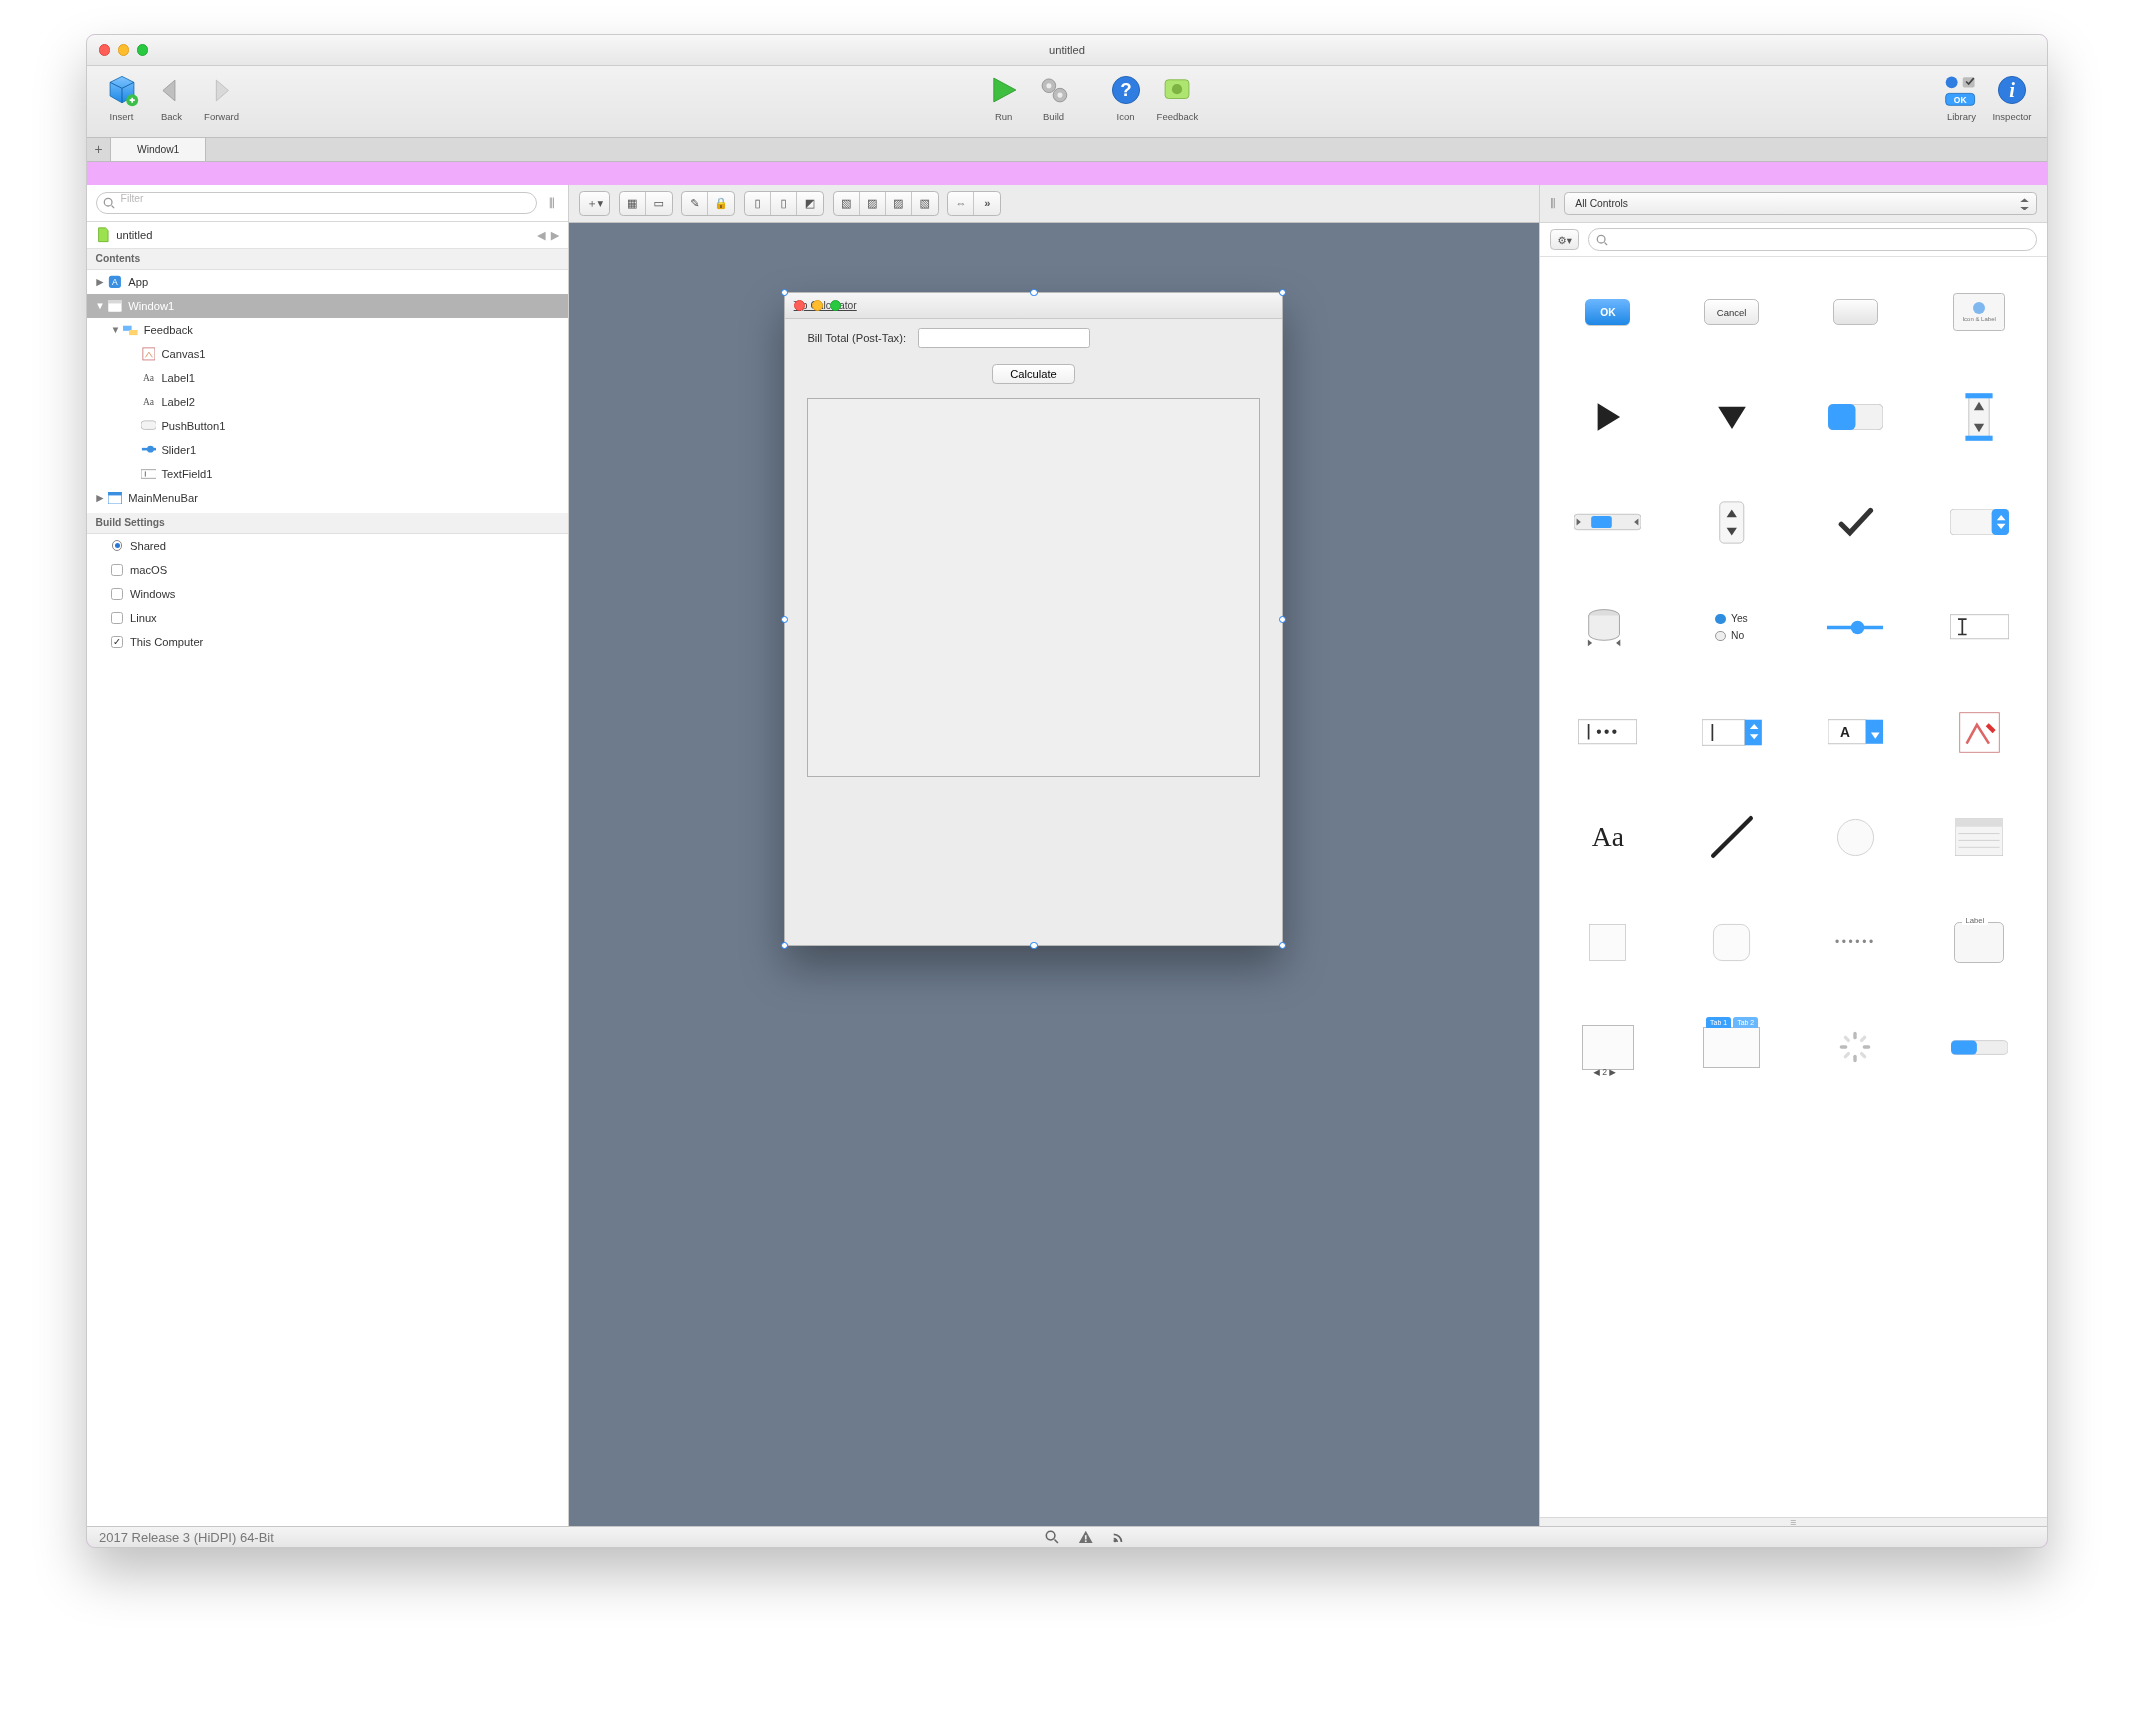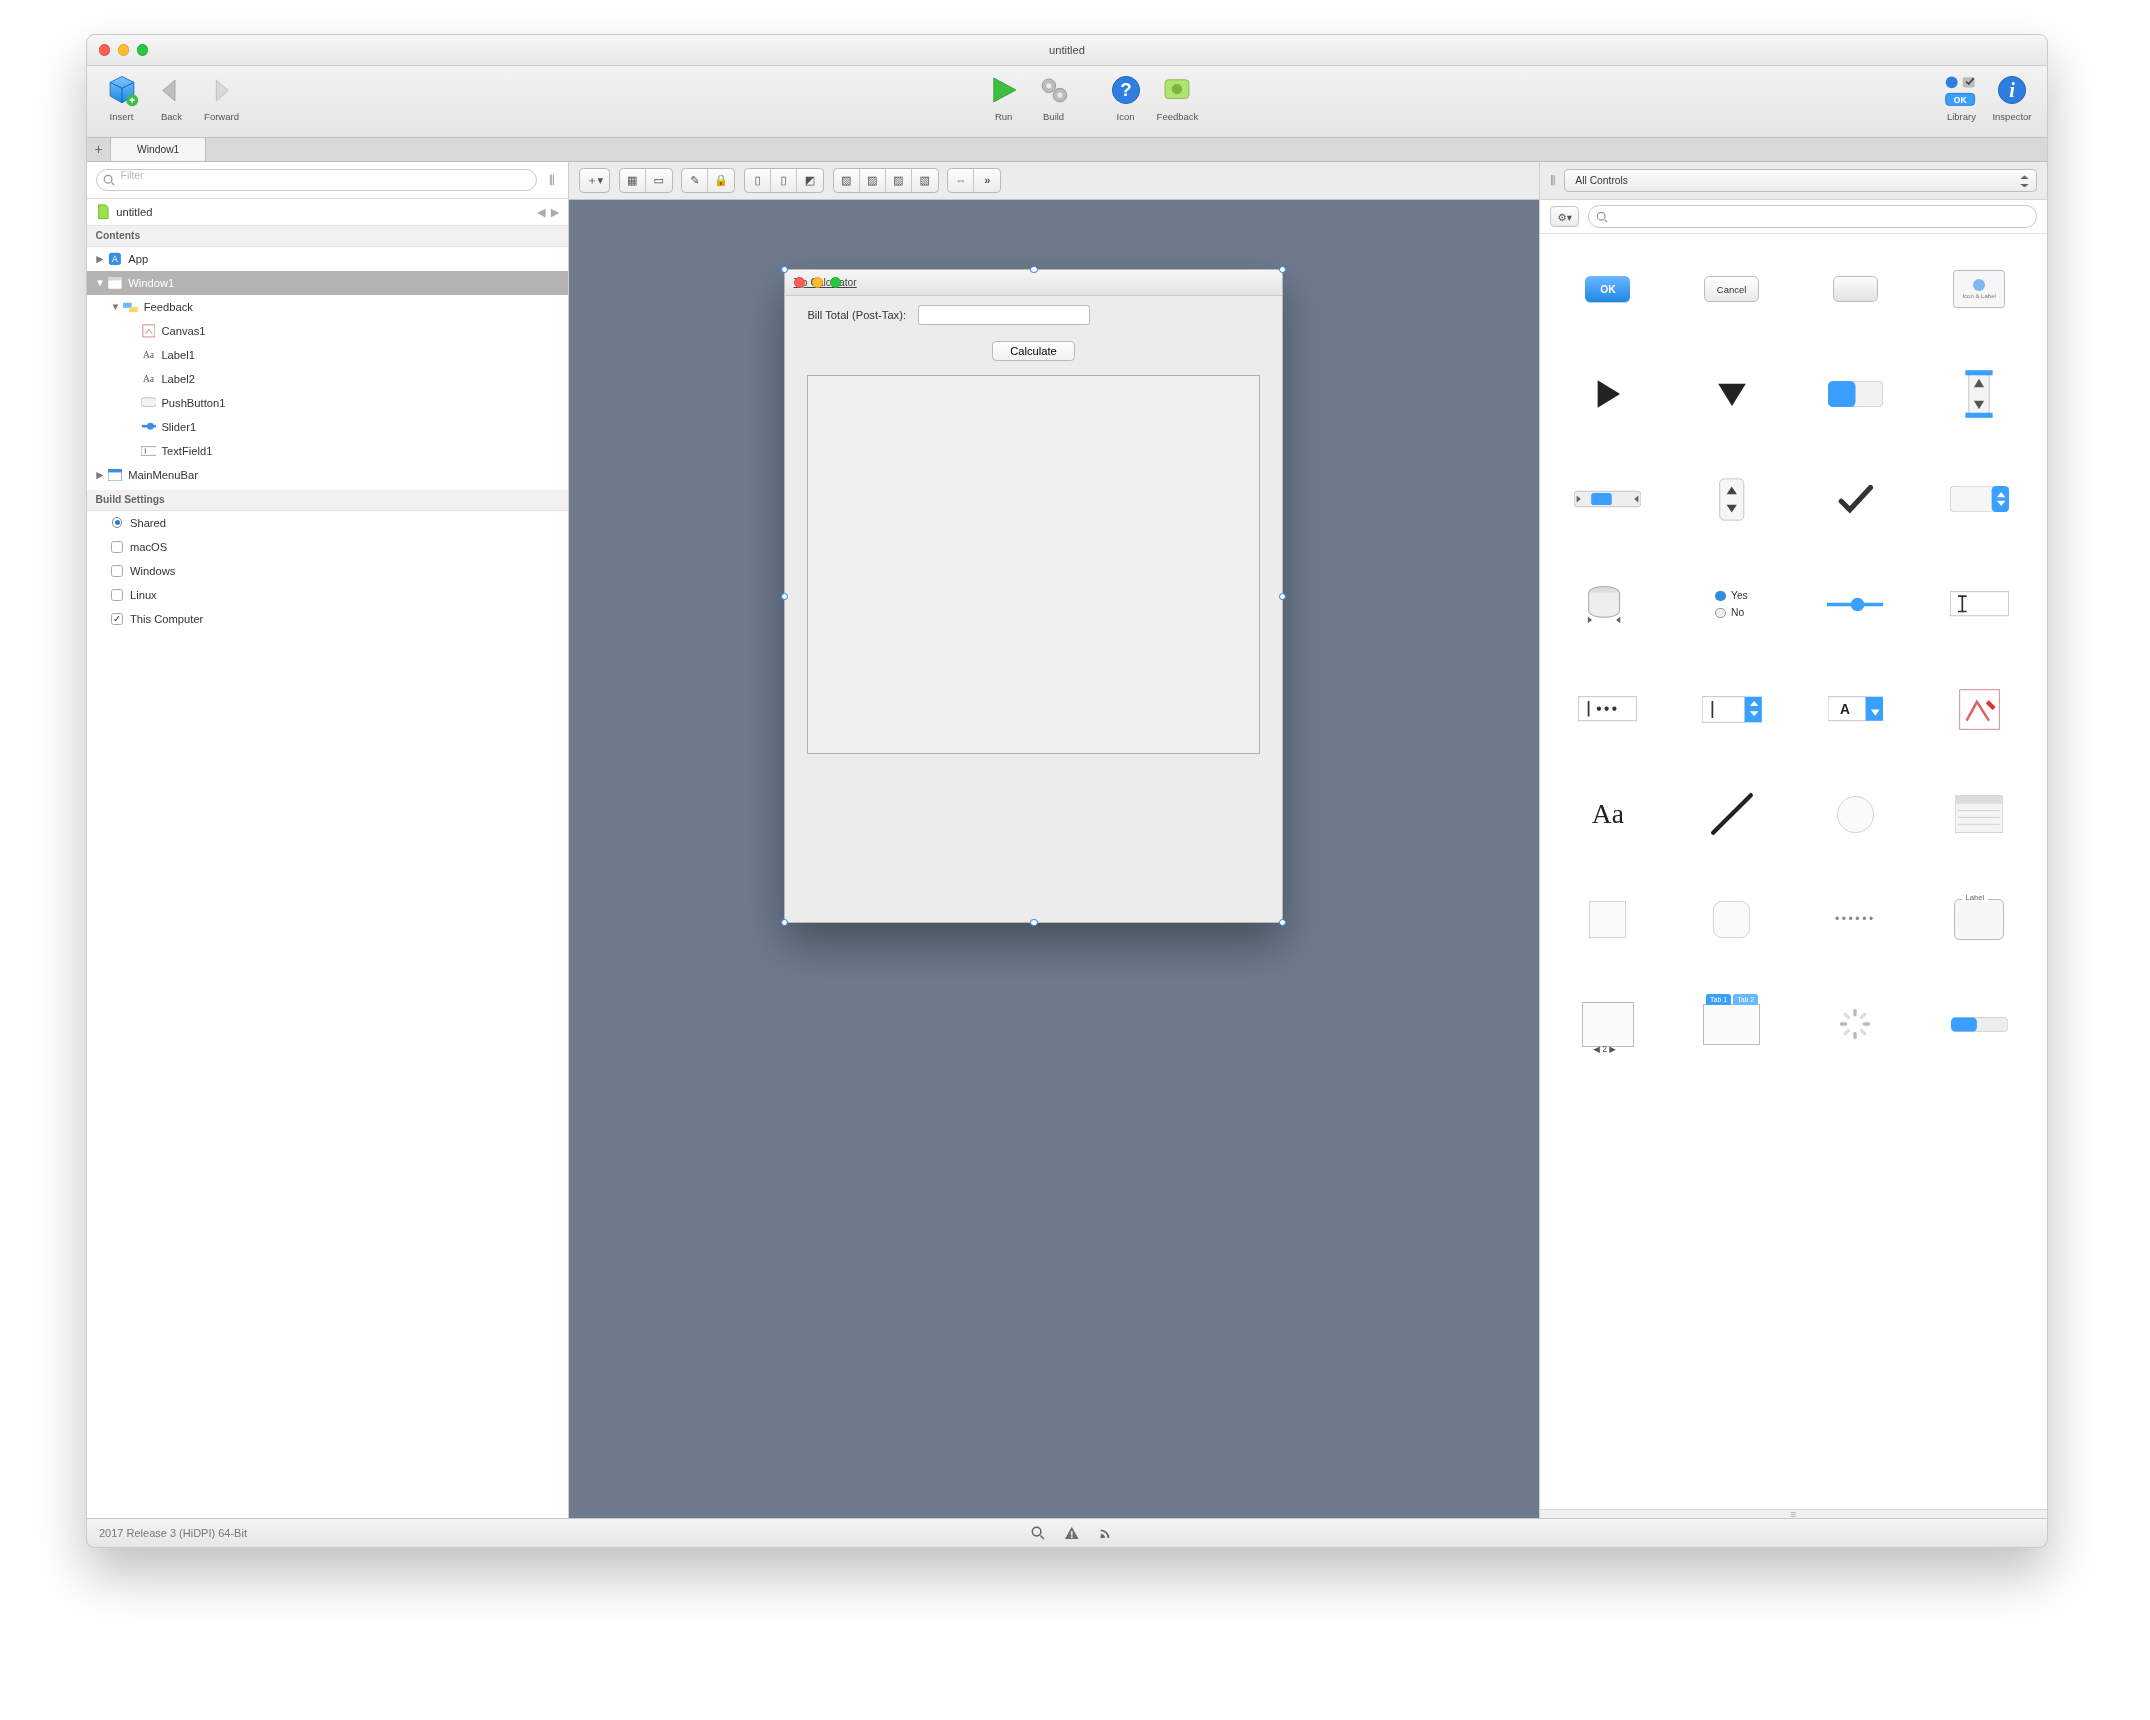--- a/index.html
+++ b/index.html
@@ -22,21 +22,21 @@
 .tbitem{display:flex;flex-direction:column;align-items:center;gap:1.7px;font-size:9.5px;color:#555;}
 .tbicon{width:38px;height:38px;display:flex;align-items:center;justify-content:center;}
 .spacer{flex:1;}
 
 
 .tabstrip{height:24px;background:#d9d9d9;border-bottom:0.9px solid #bcbcbc;display:flex;align-items:stretch;}
 .tabadd{width:24px;display:flex;align-items:center;justify-content:center;border-right:0.9px solid #bcbcbc;background:#d9d9d9;font-size:13.8px;color:#666;}
 .tab{padding:0 26px;display:flex;align-items:center;font-size:10.3px;background:#f5f5f5;border-right:0.9px solid #bcbcbc;color:#333;box-shadow:inset 0 1.7px 0 #f5f5f5;}
 
 
-.main{flex:1;display:flex;min-height:0;}
+.main{flex:1;display:flex;min-height:0;margin-top:23px;}
 
 
 .sidebar{width:482px;background:#fff;border-right:0.9px solid #cfcfcf;display:flex;flex-direction:column;}
 .filterrow{padding:6.9px 8.6px;display:flex;align-items:center;gap:6.9px;border-bottom:0.9px solid #d8d8d8;}
 .searchbox{flex:1;height:22.4px;border:0.9px solid #c8c8c8;border-radius:11.2px;background:#fff;padding:0 8.6px 0 24px;font-size:10.3px;color:#999;position:relative;}
 .searchbox svg{position:absolute;left:6.9px;top:4.3px;}
 .colbtn{font-size:12px;color:#888;width:15.5px;text-align:center;}
 
 .projtitle{display:flex;align-items:center;gap:6.9px;padding:5.2px 8.6px;border-bottom:0.9px solid #e2e2e2;font-size:11.2px;}
 .projtitle .nav{margin-left:auto;display:flex;gap:5.2px;color:#aaa;}
@@ -83,21 +83,21 @@
 .popup{flex:1;height:22.4px;border:0.9px solid #bcbcbc;border-radius:4.3px;background:linear-gradient(#fdfdfd,#ececec);display:flex;align-items:center;padding:0 20.6px 0 10.3px;font-size:10.3px;position:relative;color:#333;}
 .popup::after{content:"";position:absolute;right:6.9px;top:5.2px;width:8.6px;height:12px;background:linear-gradient(#666,#666);clip-path:polygon(50% 0,100% 30%,0 30%,50% 0,0 70%,100% 70%,50% 100%,0 70%);}
 .colbtn2{color:#888;}
 .libsearch{height:34px;border-bottom:0.9px solid #e0e0e0;display:flex;align-items:center;padding:0 10.3px;gap:8.6px;}
 .gear{width:29px;height:20.6px;border:0.9px solid #c3c3c3;border-radius:4.3px;background:linear-gradient(#fdfdfd,#ececec);display:flex;align-items:center;justify-content:center;font-size:10.3px;color:#555;}
 .libgrid{flex:1;overflow:auto;padding:12px 15.5px;display:grid;grid-template-columns:repeat(4,1fr);gap:19px 19px;align-content:start;}
 .libcell{height:86px;display:flex;align-items:center;justify-content:center;border:0.9px solid transparent;}
 .libhandle{height:8.6px;background:#f0f0f0;border-top:0.9px solid #d8d8d8;display:flex;align-items:center;justify-content:center;color:#aaa;font-size:10.3px;}
 
 
-.statusbar{height:29px;background:linear-gradient(#f4f4f4,#e6e6e6);border-top:0.9px solid #c6c6c6;display:flex;align-items:center;padding:0 12px;font-size:11px;color:#777;justify-content:flex-end;}
+.statusbar{height:21px;background:linear-gradient(#f4f4f4,#e6e6e6);border-top:0.9px solid #c6c6c6;display:flex;align-items:center;padding:0 12px;font-size:13px;color:#777;justify-content:flex-end;}
 .statusbar .mid{flex:1;display:flex;justify-content:center;gap:19px;color:#666;}
 
 .caption{position:absolute;left:0;right:0;top:1600px;text-align:center;font-size:38px;letter-spacing:19px;color:#222;font-weight:500;font-family:Arial,sans-serif;}
 
 
 svg{display:block;}
 .okbtn{width:45px;height:26px;border-radius:5.2px;background:linear-gradient(#6cb6ff,#1e88e5);color:#fff;font-weight:700;display:flex;align-items:center;justify-content:center;font-size:10.3px;box-shadow:0 0.9px 0 rgba(0,0,0,.2);}
 .cancelbtn{width:55px;height:26px;border-radius:5.2px;background:linear-gradient(#fff,#e9e9e9);border:0.9px solid #bbb;display:flex;align-items:center;justify-content:center;font-size:9.5px;}
 .bevelbtn{width:45px;height:26px;border-radius:5.2px;background:linear-gradient(#fdfdfd,#e3e3e3);border:0.9px solid #bdbdbd;}
 </style>

